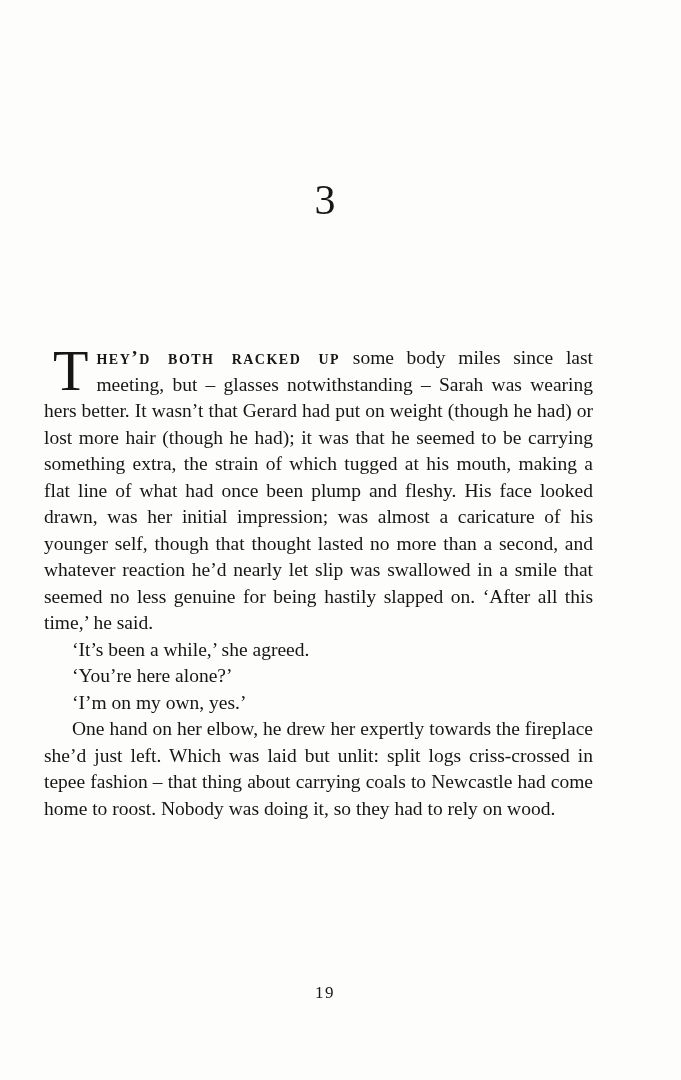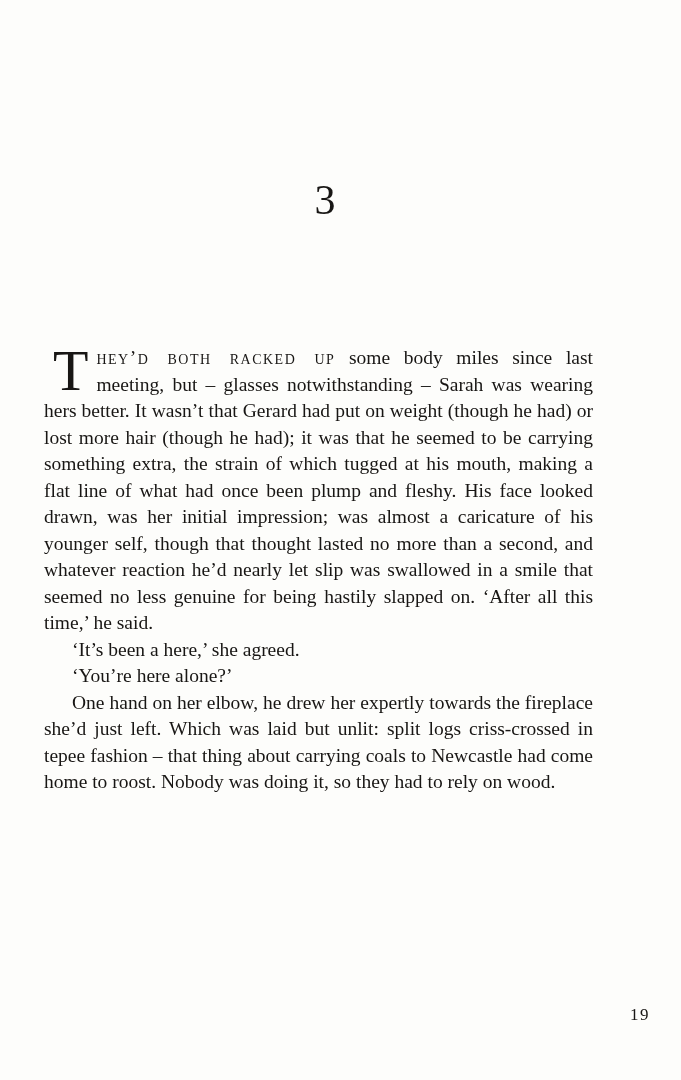--- a/index.html
+++ b/index.html
@@ -46,47 +46,49 @@
   .dropcap {
     float: left;
     font-size: 58px;
     line-height: 0.8;
     padding: 3px 8px 0 9px;
   }
   .smallcaps {
     font-variant: small-caps;
     letter-spacing: 1.5px;
     word-spacing: 3px;
+    font-weight: bold;
   }
   .page-number {
     position: absolute;
-    top: 1005px;
+    top: 983px;
     left: 0;
     width: 650px;
-    text-align: right;
+    text-align: center;
     font-size: 17px;
     letter-spacing: 1.5px;
   }
 </style>
 </head>
 <body>
 
 <div class="page">
 
   <div class="chapter-number">3</div>
 
   <div class="text-block">
 
     <p class="opening"><span class="dropcap">T</span><span class="smallcaps">hey’d both racked up</span><span> some body miles since last meeting, but – glasses notwithstanding – Sarah was wearing hers better. It wasn’t that Gerard had put on weight (though he had) or lost more hair (though he had); it was that he seemed to be carrying something extra, the strain of which tugged at his mouth, making a flat line of what had once been plump and fleshy. His face looked drawn, was her initial impression; was almost a caricature of his younger self, though that thought lasted no more than a second, and whatever reaction he’d nearly let slip was swallowed in a smile that seemed no less genuine for being hastily slapped on. ‘After all this time,’ he said.</span></p>
 
-    <p>‘It’s been a here,’ she agreed.</p>
+    <p>‘It’s been a while,’ she agreed.</p>
 
     <p>‘You’re here alone?’</p>
 
 
+    <p>‘I’m on my own, yes.’</p>
 
 
     <p>One hand on her elbow, he drew her expertly towards the fireplace she’d just left. Which was laid but unlit: split logs criss-crossed in tepee fashion – that thing about carrying coals to Newcastle had come home to roost. Nobody was doing it, so they had to rely on wood.</p>
 
   </div>
 
   <div class="page-number">19</div>
 
 </div>
 

